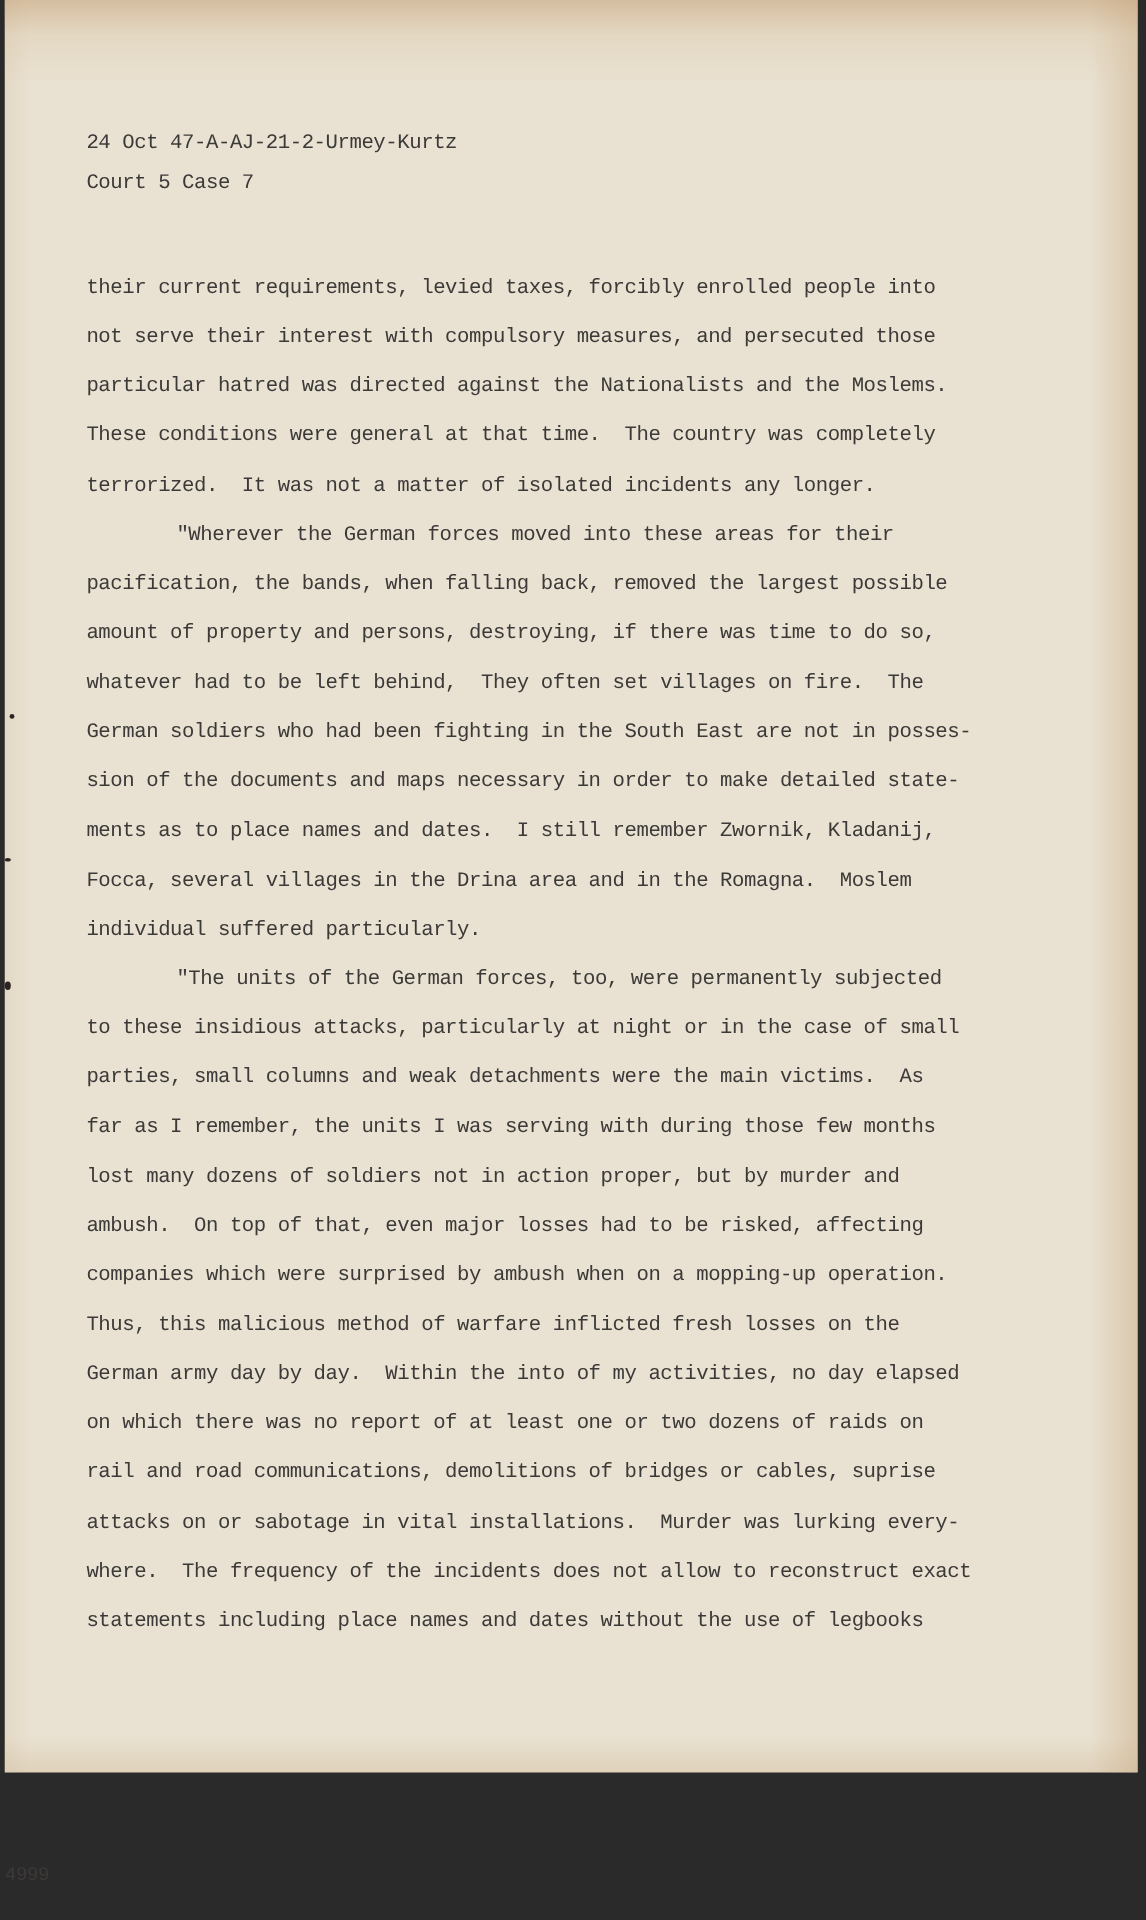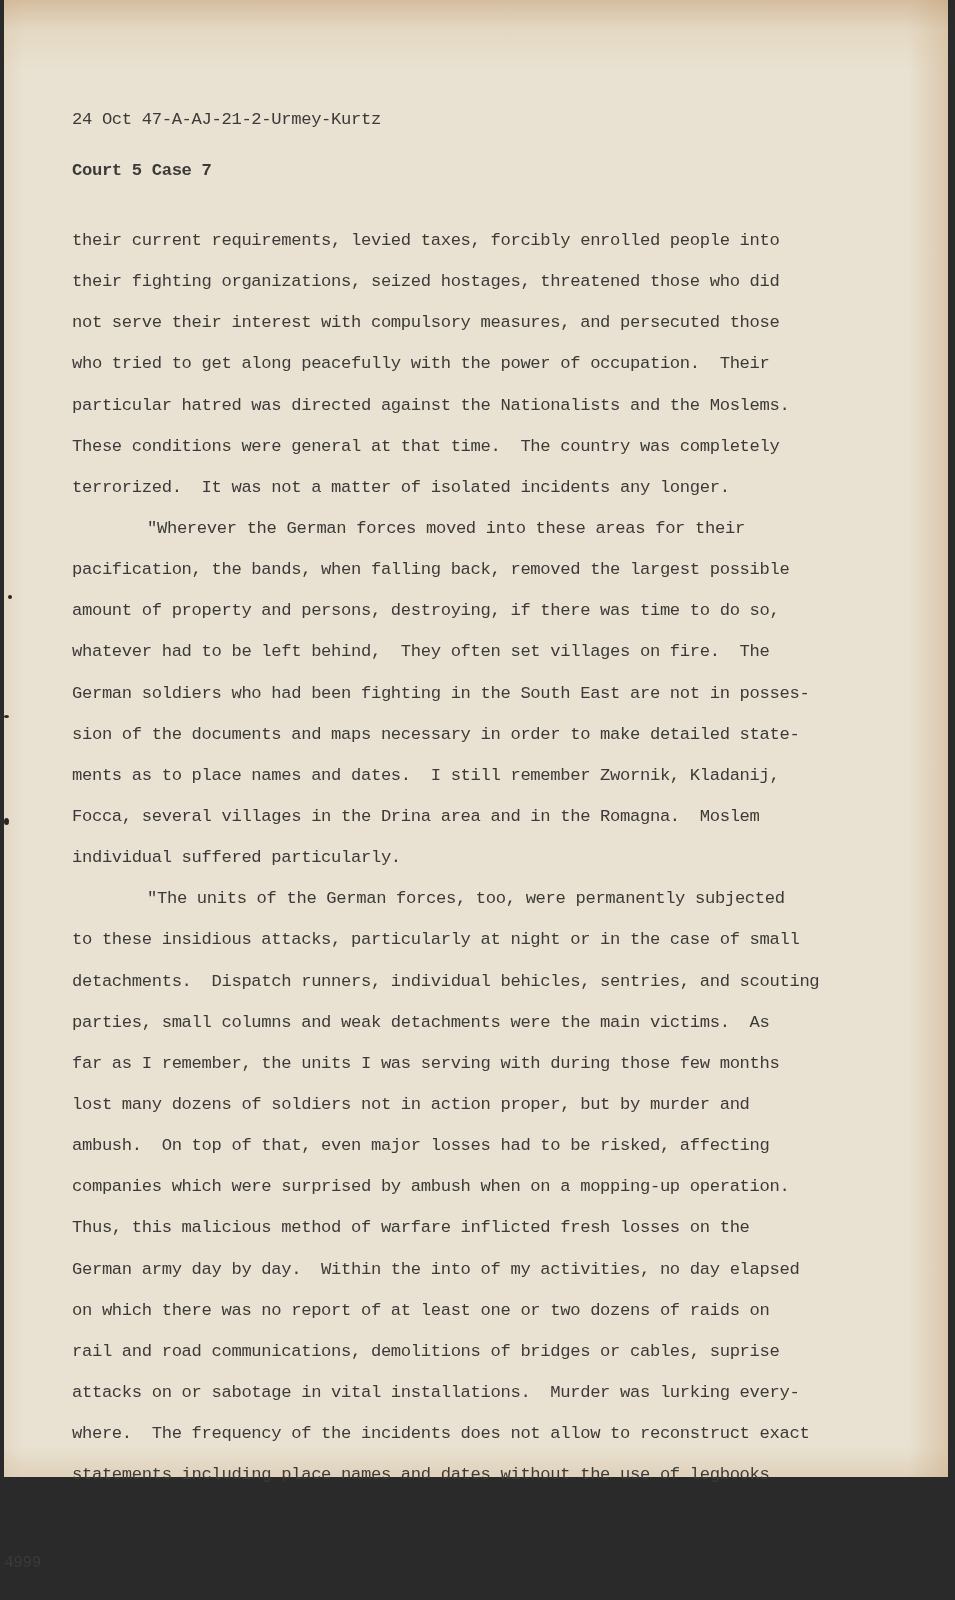--- a/index.html
+++ b/index.html
@@ -26,21 +26,21 @@
       font-family: "Liberation Mono", "DejaVu Sans Mono", monospace;
       font-size: 17.2px;
       letter-spacing: -0.35px;
     }
     .header-line {
       position: absolute;
       left: 68px;
       white-space: pre;
     }
     .hdr1 { top: 110px; }
-    .hdr2 { top: 161px; font-weight: bold; }
+    .hdr2 { top: 144px; }
     .body-text {
       position: absolute;
       left: 68px;
       top: 231px;
       width: 780px;
     }
     .line {
       height: 41.15px;
       line-height: 20px;
       white-space: pre;
@@ -61,38 +61,35 @@
   </style>
 </head>
 <body>
 
 <div class="page">
   <div class="header-line hdr1">24 Oct 47-A-AJ-21-2-Urmey-Kurtz</div>
   <div class="header-line hdr2">Court 5 Case 7</div>
 
   <div class="body-text" id="body-text">
       <div class="line">their current requirements, levied taxes, forcibly enrolled people into</div>
-      <div class="line">their fighting organizations, seized hostages, threatened those who did</div>
       <div class="line">not serve their interest with compulsory measures, and persecuted those</div>
-      <div class="line">who tried to get along peacefully with the power of occupation.  Their</div>
       <div class="line">particular hatred was directed against the Nationalists and the Moslems.</div>
       <div class="line">These conditions were general at that time.  The country was completely</div>
       <div class="line">terrorized.  It was not a matter of isolated incidents any longer.</div>
       <div class="line indent">"Wherever the German forces moved into these areas for their</div>
       <div class="line">pacification, the bands, when falling back, removed the largest possible</div>
       <div class="line">amount of property and persons, destroying, if there was time to do so,</div>
       <div class="line">whatever had to be left behind,  They often set villages on fire.  The</div>
       <div class="line">German soldiers who had been fighting in the South East are not in posses-</div>
       <div class="line">sion of the documents and maps necessary in order to make detailed state-</div>
       <div class="line">ments as to place names and dates.  I still remember Zwornik, Kladanij,</div>
       <div class="line">Focca, several villages in the Drina area and in the Romagna.  Moslem</div>
       <div class="line">individual suffered particularly.</div>
       <div class="line indent">"The units of the German forces, too, were permanently subjected</div>
       <div class="line">to these insidious attacks, particularly at night or in the case of small</div>
-      <div class="line">detachments.  Dispatch runners, individual behicles, sentries, and scouting</div>
       <div class="line">parties, small columns and weak detachments were the main victims.  As</div>
       <div class="line">far as I remember, the units I was serving with during those few months</div>
       <div class="line">lost many dozens of soldiers not in action proper, but by murder and</div>
       <div class="line">ambush.  On top of that, even major losses had to be risked, affecting</div>
       <div class="line">companies which were surprised by ambush when on a mopping-up operation.</div>
       <div class="line">Thus, this malicious method of warfare inflicted fresh losses on the</div>
       <div class="line">German army day by day.  Within the into of my activities, no day elapsed</div>
       <div class="line">on which there was no report of at least one or two dozens of raids on</div>
       <div class="line">rail and road communications, demolitions of bridges or cables, suprise</div>
       <div class="line">attacks on or sabotage in vital installations.  Murder was lurking every-</div>

